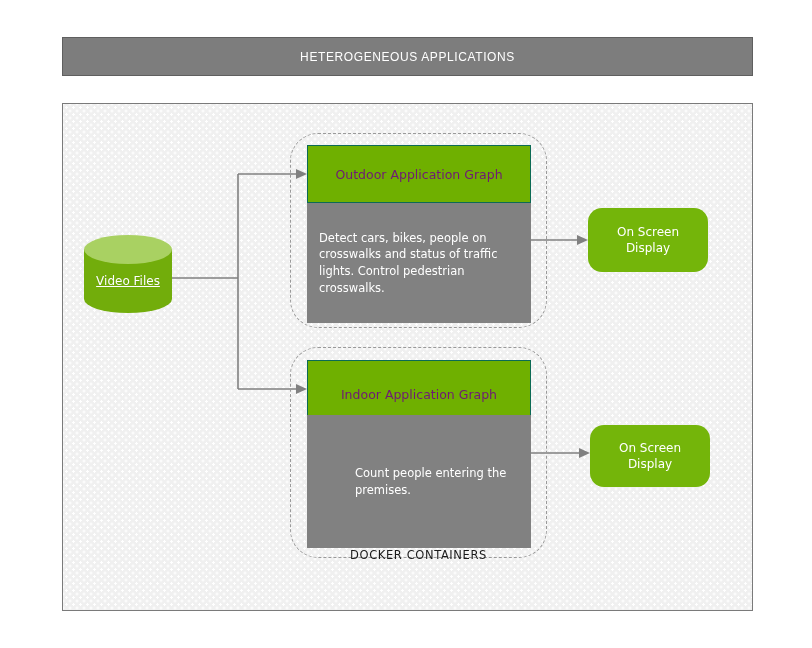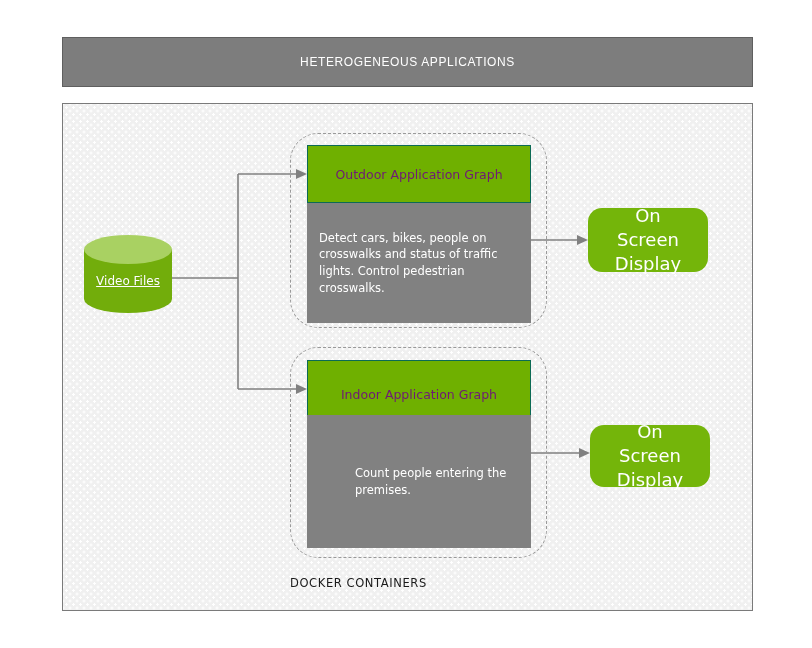--- a/index.html
+++ b/index.html
@@ -10,21 +10,21 @@
     height: 648px;
     background: #ffffff;
     font-family: "DejaVu Sans", sans-serif;
     overflow: hidden;
   }
 
   
   .banner {
     position: absolute;
     left: 62px; top: 37px;
-    width: 691px; height: 50px;
+    width: 691px; height: 39px;
     background: #7d7d7d;
     border: 1px solid #5f5f5f;
     display: flex; align-items: center; justify-content: center;
     color: #ffffff;
     font-family: "Liberation Sans", sans-serif;
     font-size: 12px;
     letter-spacing: 0.6px;
   }
 
   
@@ -99,33 +99,33 @@
   .indoor-title  { left: 307px; top: 360px; width: 224px; height: 69px; }
   .indoor-body   { left: 307px; top: 415px; width: 224px; height: 133px; padding-left: 48px; }
 
   
   .osd {
     position: absolute;
     background: #74b50a;
     border-radius: 14px;
     display: flex; align-items: center; justify-content: center;
     text-align: center;
-    color: #ffffff; font-size: 18px;
+    color: #ffffff; font-size: 12px;
     line-height: 1.35;
     padding: 0 14px;
   }
   .osd-top    { left: 588px; top: 208px; width: 120px; height: 64px; }
   .osd-bottom { left: 590px; top: 425px; width: 120px; height: 62px; }
 
   
   .docker-label {
     position: absolute;
-    left: 290px; top: 576px;
+    left: 290px; top: 548px;
     width: 257px;
-    text-align: left;
+    text-align: center;
     color: #1a1a1a;
     font-size: 11.5px;
     letter-spacing: 0.6px;
   }
 
   
   .connectors {
     position: absolute;
     left: 0; top: 0;
     width: 812px; height: 648px;

